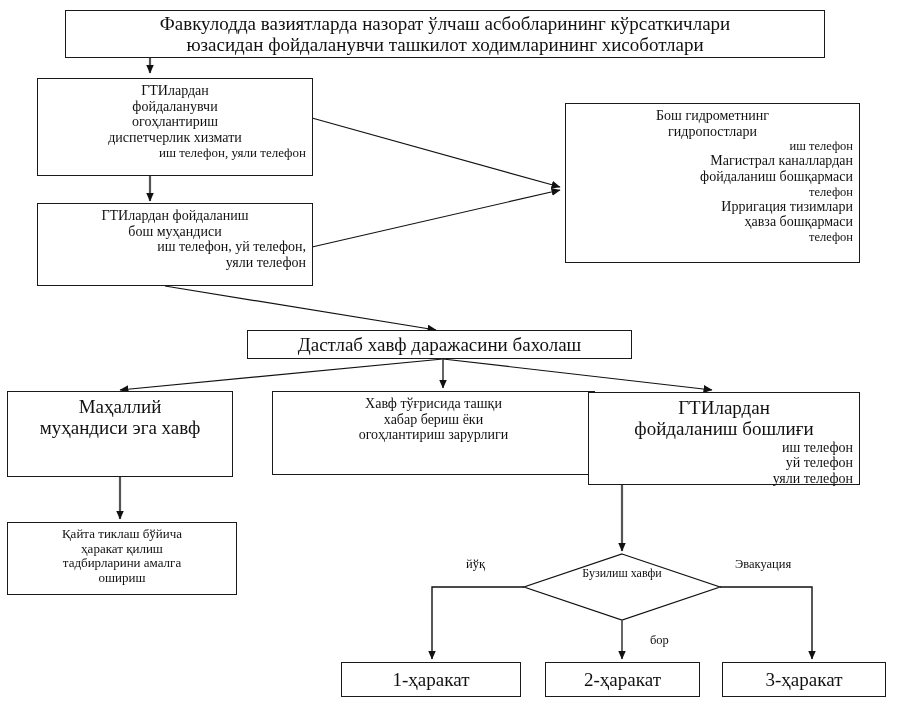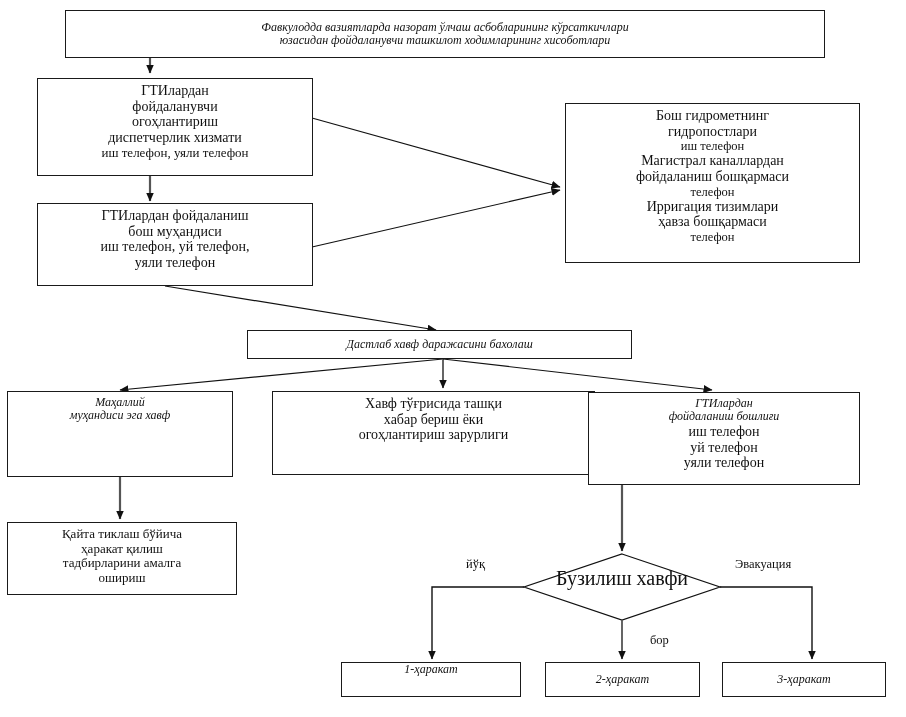--- a/index.html
+++ b/index.html
@@ -13,38 +13,38 @@
     position:absolute;
     border:1px solid #1a1a1a;
     background:#ffffff;
     box-sizing:border-box;
     font-family:"Liberation Serif", serif;
     color:#111111;
     line-height:1.12;
   }
   .node .ln{display:block;white-space:nowrap;}
   .center{text-align:center;}
-  .left{text-align:center;}
+  .left{text-align:right;}
   .pad{padding:4px 6px;}
-  .fs15{font-size:12px;font-style:italic;}
+  .fs15{font-size:19px;}
   .fs14{font-size:14px;}
   .fs13{font-size:13px;}
   .fs12{font-size:12.5px;}
   .edge-label{
     position:absolute;
     font-family:"Liberation Serif", serif;
     font-size:12.5px;
     color:#111111;
     white-space:nowrap;
   }
   .diamond-text{
     position:absolute;
     text-align:center;
     font-family:"Liberation Serif", serif;
-    font-size:20px;
+    font-size:12px;
     color:#111111;
     line-height:1.2;
     width:160px;
   }
 </style>
 </head>
 <body>
 
 <div id="stage">
 
@@ -162,21 +162,21 @@
 
   <div class="diamond-text" style="left:542px;top:566px;">
     <span class="ln">Бузилиш</span>
     <span class="ln">хавфи</span>
   </div>
 
   <div class="edge-label" style="left:466px;top:557px;">йўқ</div>
   <div class="edge-label" style="left:650px;top:633px;">бор</div>
   <div class="edge-label" style="left:735px;top:557px;">Эвакуация</div>
 
-  <div class="node center fs15" style="left:341px;top:662px;width:180px;height:35px;display:flex;align-items:flex-start;justify-content:center;">
+  <div class="node center fs15" style="left:341px;top:662px;width:180px;height:35px;display:flex;align-items:center;justify-content:center;">
     <span class="ln">1-ҳаракат</span>
   </div>
   <div class="node center fs15" style="left:545px;top:662px;width:155px;height:35px;display:flex;align-items:center;justify-content:center;">
     <span class="ln">2-ҳаракат</span>
   </div>
   <div class="node center fs15" style="left:722px;top:662px;width:164px;height:35px;display:flex;align-items:center;justify-content:center;">
     <span class="ln">3-ҳаракат</span>
   </div>
 
 </div>

